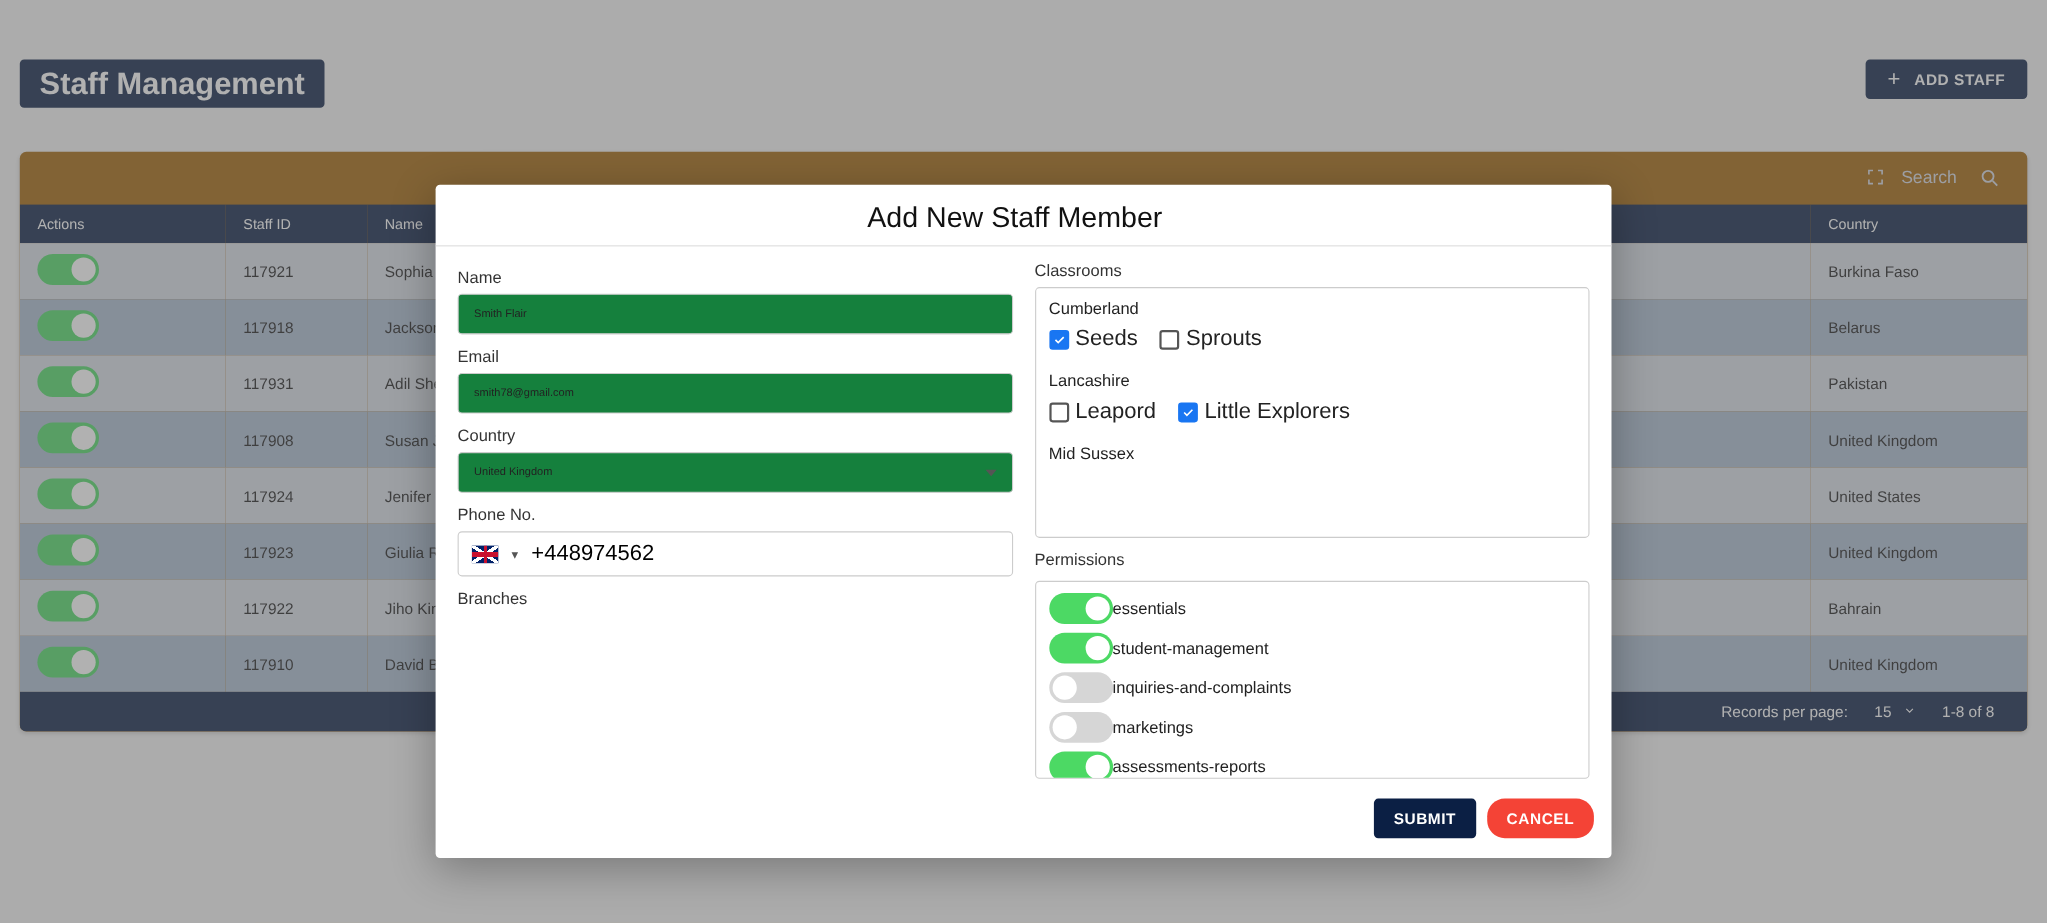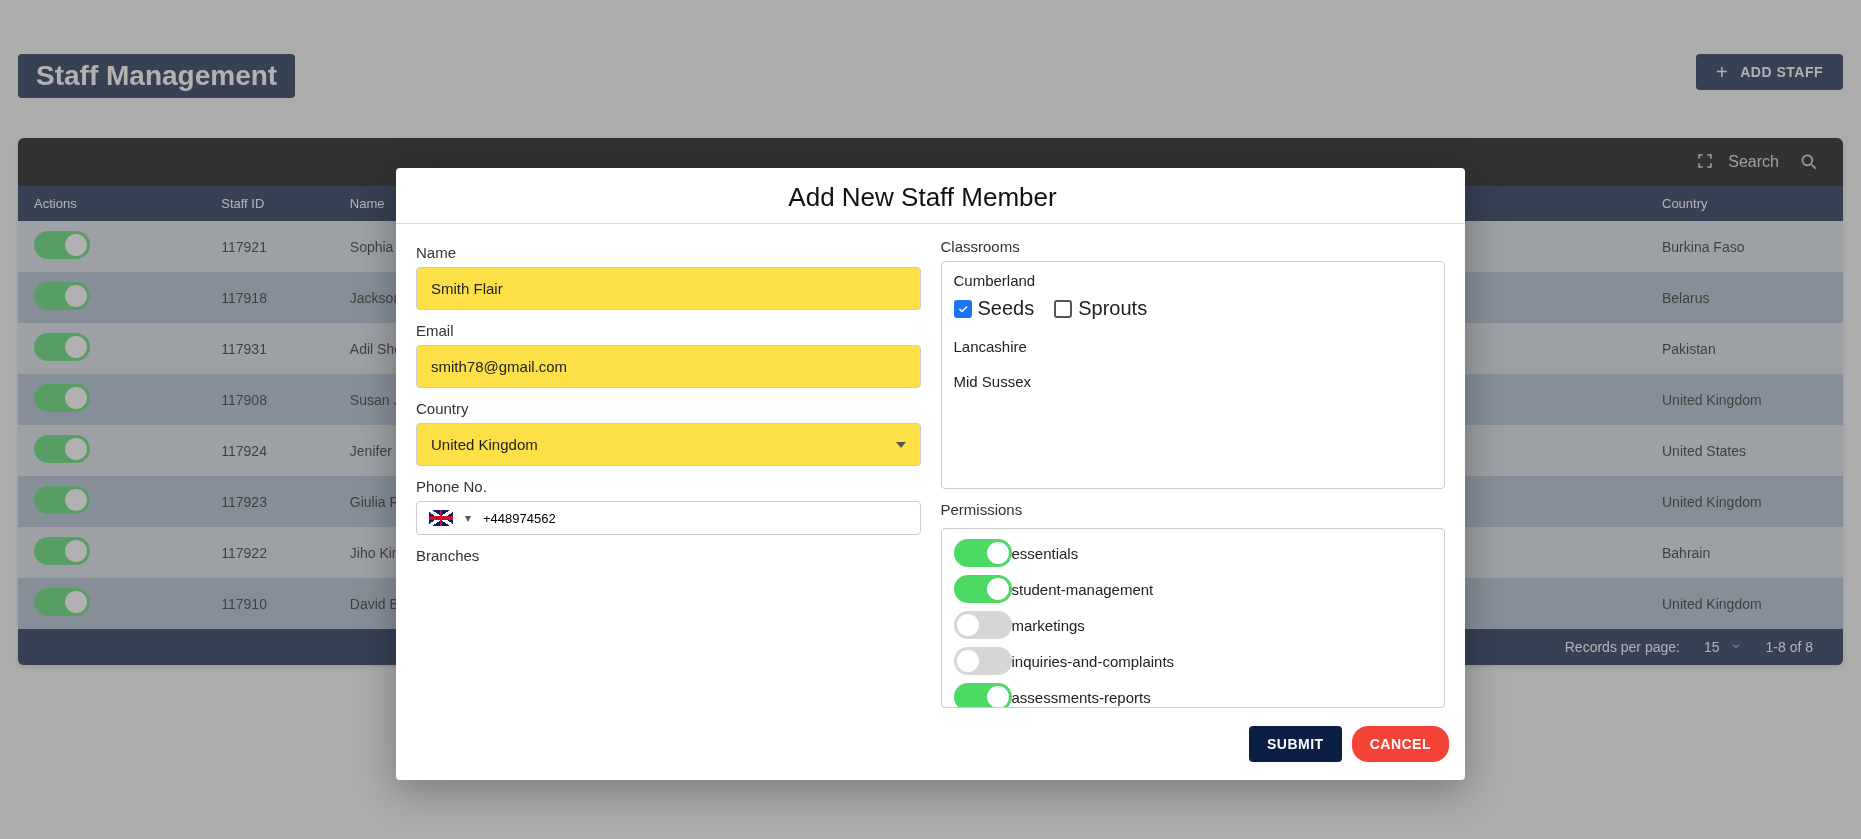--- a/index.html
+++ b/index.html
@@ -2,21 +2,21 @@
 <html><head>
   <meta charset="utf-8">
   <style>
     * { box-sizing: border-box; margin: 0; padding: 0; font-family: -apple-system, BlinkMacSystemFont, "Segoe UI", Helvetica, Arial, sans-serif; }
     body { background: #f5f5f5; width: 1861px; height: 839px; position: relative; overflow: hidden; }
     .page { padding: 10px 18px; position: relative; }
     .page-header { display: flex; justify-content: space-between; align-items: flex-start; margin-bottom: 12px; margin-top: 44px; }
     .page-title { background: #0b1f44; color: #fff; font-size: 28px; font-weight: 600; padding: 6px 18px; border-radius: 4px; }
     .add-staff-btn { background: #0b1f44; color: #fff; border: none; border-radius: 4px; padding: 10px 20px; font-size: 14px; font-weight: 600; letter-spacing: 0.5px; display: flex; align-items: center; gap: 12px; cursor: pointer; }
     .add-staff-btn .plus { font-size: 20px; line-height: 14px; font-weight: 300; }
-    .table-card { background: #000000; border-radius: 6px; overflow: hidden; box-shadow: 0 2px 4px rgba(0,0,0,0.15); margin-top: 40px; }
+    .table-card { background: #a16207; border-radius: 6px; overflow: hidden; box-shadow: 0 2px 4px rgba(0,0,0,0.15); margin-top: 40px; }
     .table-search-row { display: flex; justify-content: flex-end; align-items: center; padding: 14px 24px 14px 24px; color: #d5d9e2; gap: 20px; }
     .search-area { display: flex; align-items: center; gap: 12px; }
     .search-label { color: #d5d9e2; font-size: 16px; }
     .fullscreen-icon, .search-icon { width: 20px; height: 20px; display: inline-flex; }
     table.staff-table { width: 100%; border-collapse: collapse; }
     table.staff-table thead th { background: #0b1f44; color: #fff; font-size: 13px; font-weight: 500; text-align: left; padding: 10px 16px; }
     table.staff-table tbody tr:nth-child(odd) td { background: #d6dce5; }
     table.staff-table tbody tr:nth-child(even) td { background: #a9bacf; }
     table.staff-table tbody td { padding: 10px 16px; font-size: 14px; color: #1b1b1b; border: none; height: 50px; }
     .switch { position: relative; display: inline-block; width: 56px; height: 28px; }
@@ -28,29 +28,29 @@
     .records-select { display: inline-flex; align-items: center; gap: 10px; }
     .records-select .chev { font-size: 12px; }
 
     
     .overlay { position: absolute; inset: 0; background: rgba(100,100,100,0.5); display: flex; justify-content: center; align-items: flex-start; }
     .modal { background: #fff; width: 1069px; margin-top: 168px; border-radius: 4px; box-shadow: 0 10px 40px rgba(0,0,0,0.3); overflow: hidden; }
     .modal-title { font-size: 26px; text-align: center; padding: 14px 16px 10px 0; border-bottom: 1px solid #ddd; color: #111; }
     .modal-body { display: flex; gap: 20px; padding: 14px 20px 6px 20px; }
     .modal-col { flex: 1; display: flex; flex-direction: column; gap: 6px; }
     .field-label { font-size: 15px; color: #333; margin-top: 6px; }
-    .text-input, .select-input { width: 100%; border: 1px solid #ccc; border-radius: 4px; padding: 12px 14px; font-size: 15px; color: #222; background: #fde047; }
+    .text-input, .select-input { width: 100%; border: 1px solid #ccc; border-radius: 4px; padding: 12px 14px; font-size: 10px; color: #222; background: #15803d; }
     .select-input { display: flex; justify-content: space-between; align-items: center; cursor: pointer; }
     .phone-row { display: flex; align-items: center; border: 1px solid #ccc; border-radius: 4px; padding: 8px 12px; gap: 12px; }
     .flag { width: 24px; height: 16px; display: inline-block; background: linear-gradient(0deg,#012169 0 100%); position: relative; overflow: hidden; }
     .flag::before, .flag::after { content: ""; position: absolute; inset: 0; }
     .flag::before { background: linear-gradient(to bottom right, transparent 44%, #fff 44% 56%, transparent 56%), linear-gradient(to top right, transparent 44%, #fff 44% 56%, transparent 56%); }
     .flag::after { background: linear-gradient(to bottom, transparent 38%, #c8102e 38% 62%, transparent 62%), linear-gradient(to right, transparent 44%, #c8102e 44% 56%, transparent 56%); }
     .phone-dd { font-size: 12px; color: #555; }
-    .phone-input { border: none; outline: none; font-size: 13px; flex: 1; }
+    .phone-input { border: none; outline: none; font-size: 20px; flex: 1; }
 
     .classrooms-box, .permissions-box { border: 1px solid #ccc; border-radius: 4px; padding: 10px 12px; position: relative; }
     .classrooms-box { height: 228px; overflow-y: auto; }
     .classrooms-box::-webkit-scrollbar, .permissions-box::-webkit-scrollbar { width: 14px; }
     .classrooms-box::-webkit-scrollbar-thumb, .permissions-box::-webkit-scrollbar-thumb { background: #bfbfbf; border-radius: 2px; }
     .classrooms-box::-webkit-scrollbar-track, .permissions-box::-webkit-scrollbar-track { background: #f0f0f0; }
     .branch-group { margin-bottom: 18px; }
     .branch-name { font-size: 15px; color: #222; margin-bottom: 8px; }
     .cb-row { display: flex; gap: 20px; align-items: center; }
     .cb { display: inline-flex; align-items: center; gap: 6px; font-size: 20px; color: #222; cursor: pointer; }
@@ -272,20 +272,34 @@
                   <span>Seeds</span>
                 </label>
                 <label class="cb">
                   <span class="cb-box "></span>
                   <span>Sprouts</span>
                 </label>
               </div>
             </div>
             <div class="branch-group">
               <div class="branch-name">Lancashire</div>
+              <div class="cb-row">
+                <label class="cb">
+                  <span class="cb-box "></span>
+                  <span>Leapord</span>
+                </label>
+                <label class="cb">
+                  <span class="cb-box checked">
+                    <svg width="12" height="12" viewBox="0 0 24 24" fill="none" stroke="#fff" stroke-width="3">
+                      <path d="M5 12l5 5L20 7"></path>
+                    </svg>
+                  </span>
+                  <span>Little Explorers</span>
+                </label>
+              </div>
             </div>
             <div class="branch-group">
               <div class="branch-name">Mid Sussex</div>
             </div>
           </div>
 
         <div class="field-label">Permissions</div>
         <div class="permissions-box" id="permissions-box">
             <div class="perm-row">
     <div class="perm-switch on">
@@ -296,27 +310,27 @@
             <div class="perm-row">
     <div class="perm-switch on">
                 <div class="perm-knob"></div>
               </div>
     <div class="perm-label">student-management</div>
             </div>
             <div class="perm-row">
     <div class="perm-switch off">
                 <div class="perm-knob"></div>
               </div>
+    <div class="perm-label">inquiries-and-complaints</div>
+            </div>
+            <div class="perm-row">
+    <div class="perm-switch off">
+                <div class="perm-knob"></div>
+              </div>
     <div class="perm-label">marketings</div>
-            </div>
-            <div class="perm-row">
-    <div class="perm-switch off">
-                <div class="perm-knob"></div>
-              </div>
-    <div class="perm-label">inquiries-and-complaints</div>
             </div>
             <div class="perm-row">
     <div class="perm-switch on">
                 <div class="perm-knob"></div>
               </div>
     <div class="perm-label">assessments-reports</div>
             </div>
           </div>
       </div>
     </div>

